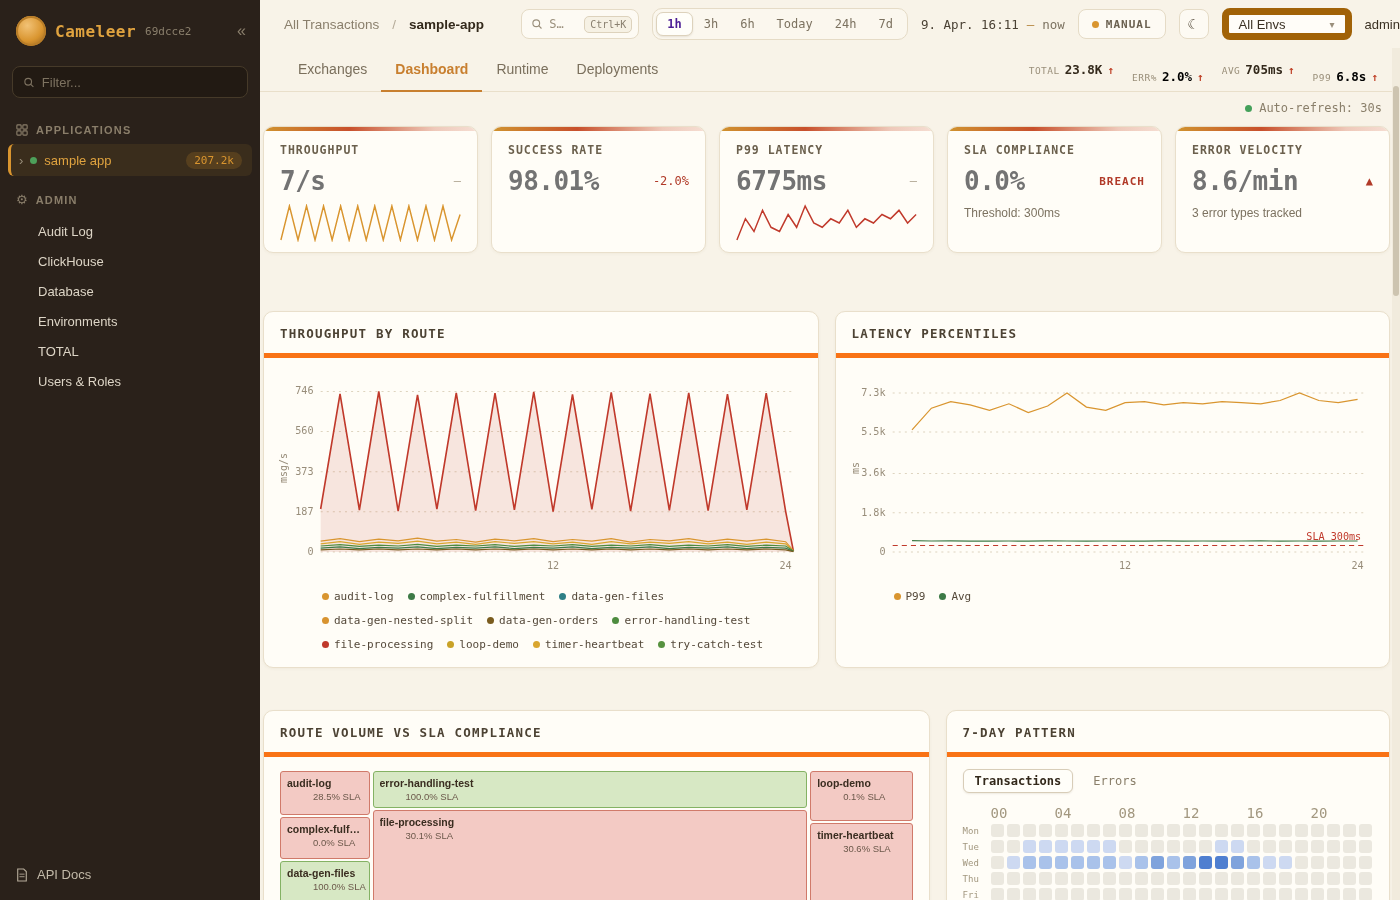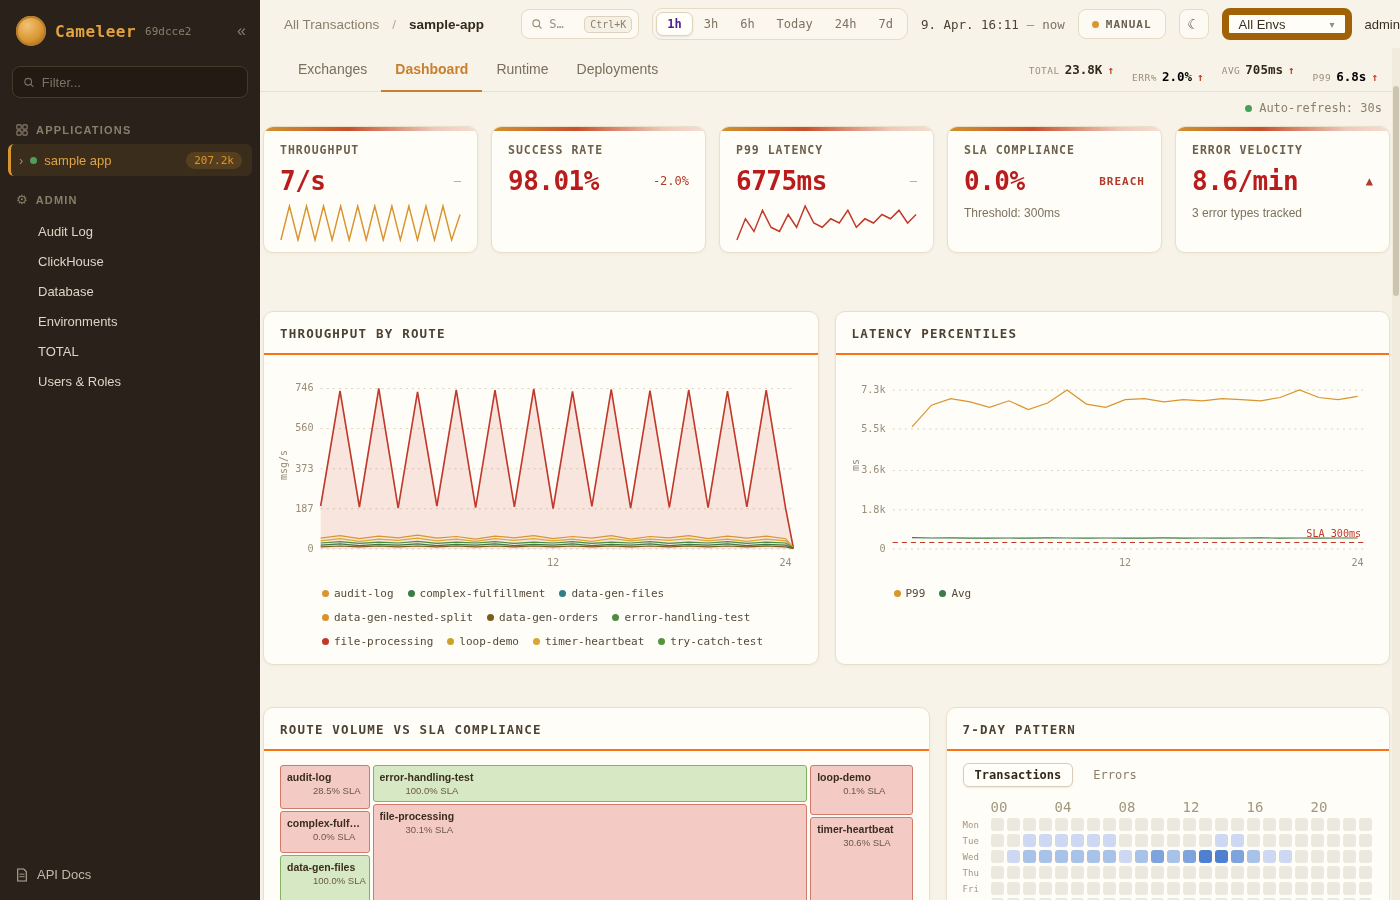--- a/index.html
+++ b/index.html
@@ -65,32 +65,32 @@
   .content { flex:1; overflow:hidden; padding:0 10px 0 3px; }
   .refresh-row { display:flex; justify-content:flex-end; align-items:center; gap:7px; padding:9px 8px 11px; font-family:"DejaVu Sans Mono",monospace; font-size:12px; color:#8a7f6a; }
   .refresh-dot { width:7px; height:7px; border-radius:50%; background:#44a05a; }
 
   .kpi-row { display:grid; grid-template-columns:repeat(5,1fr); gap:13px; }
   .kpi { position:relative; background:#fffdf7; border:1px solid #e9dfcb; border-radius:10px; padding:16px 16px 10px; height:127px; overflow:hidden; box-shadow:0 1px 3px rgba(120,95,50,.06); }
   .kpi::before { content:""; position:absolute; top:0; left:0; right:0; height:4px;
     background:linear-gradient(90deg,#d0932f,#c8502c 40%,rgba(200,80,44,.3) 80%,rgba(200,80,44,.18)); }
   .kpi-title { font-family:"DejaVu Sans Mono",monospace; font-size:11.5px; font-weight:bold; letter-spacing:1px; color:#6b604d; white-space:nowrap; }
   .kpi-valrow { display:flex; align-items:center; justify-content:space-between; margin-top:9px; }
-  .kpi-value { font-family:"DejaVu Sans Mono",monospace; font-size:26px; font-weight:bold; color:#b91c1c; letter-spacing:-.5px; white-space:nowrap;text-align:center; }
+  .kpi-value { font-family:"DejaVu Sans Mono",monospace; font-size:26px; font-weight:bold; color:#737373; letter-spacing:-.5px; white-space:nowrap;text-align:center; }
   .kpi-delta { font-family:"DejaVu Sans Mono",monospace; font-size:12px; }
   .kpi-delta.muted { color:#b0a693; }
   .kpi-delta.red { color:#b13a28; }
   .kpi-delta.breach { color:#b13a28; font-weight:bold; font-size:11px; letter-spacing:1px; }
   .kpi-sub { margin-top:10px; font-size:12px; color:#7c7260; white-space:nowrap; }
   .spark { display:block; margin-top:8px; width:100%; height:38px; }
 
   .charts-row { display:grid; grid-template-columns:1fr 1fr; gap:16px; margin-top:58px; }
   .bottom-row { display:grid; grid-template-columns:1.5fr 1fr; gap:16px; margin-top:42px; }
   .panel { background:#fffdf7; border:1px solid #e9dfcb; border-radius:10px; box-shadow:0 1px 3px rgba(120,95,50,.06); overflow:hidden; }
-  .panel-head { padding:14px 16px 12px; border-bottom:2px solid #f97316; font-family:"DejaVu Sans Mono",monospace; font-size:12.5px; font-weight:bold; letter-spacing:1.2px; color:#4c4233; }
+  .panel-head { padding:14px 16px 12px; border-bottom:5px solid #f97316; font-family:"DejaVu Sans Mono",monospace; font-size:12.5px; font-weight:bold; letter-spacing:1.2px; color:#4c4233; }
   .chart-wrap { padding:10px 10px 0; }
   .chart-svg { display:block; width:100%; height:210px; }
   svg text.tick { font-family:"DejaVu Sans Mono",monospace; font-size:10px; fill:#988d7a; }
 
   .legend { display:flex; flex-wrap:wrap; column-gap:14px; row-gap:11px; padding:12px 16px 16px 58px; }
   .legend-item { display:flex; align-items:center; font-family:"DejaVu Sans Mono",monospace; font-size:11px; color:#55493a; cursor:pointer; }
   .legend-item i { width:7px; height:7px; border-radius:50%; margin-right:5px; display:inline-block; }
 
   .treemap { position:relative; margin:14px 16px 0; height:190px; }
   .tm-cell { position:absolute; border-radius:3px; padding:5px 6px; overflow:hidden; border:1px solid; cursor:pointer; }

